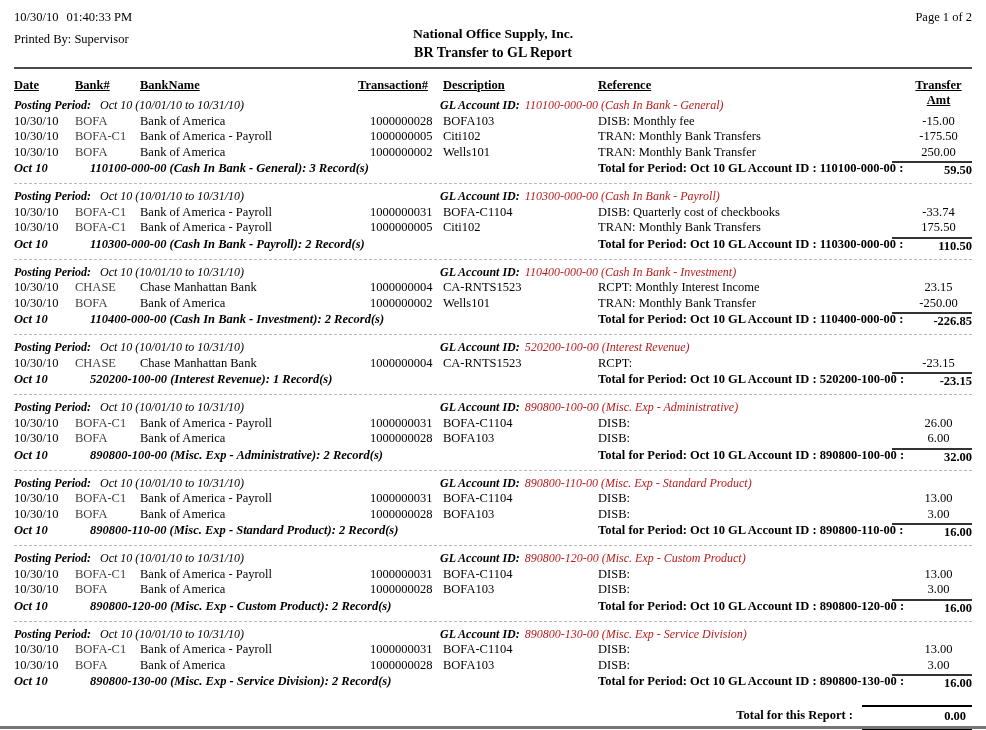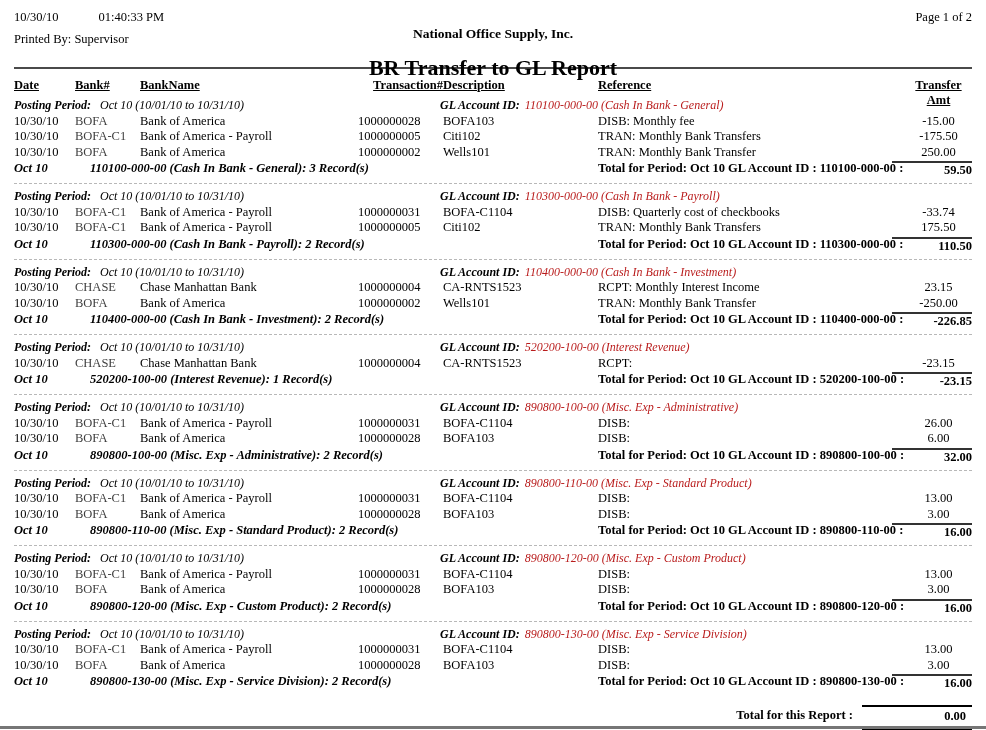--- a/index.html
+++ b/index.html
@@ -7,38 +7,38 @@
   body {
     width:986px; height:730px; position:relative; overflow:hidden;
     font-family:"Liberation Serif", serif; color:#000;
   }
   .page { position:absolute; inset:0; padding:10px 14px 0 14px; }
 
   
   .hdr { position:relative; display:flex; justify-content:space-between; height:48px; }
   .hdr-left { font-size:12.5px; }
   .hdr-line1 { margin-bottom:7px; }
-  .hdr-line1 .time { margin-left:40px;text-align:right; }
+  .hdr-line1 .time { margin-left:8px;text-align:right; }
   .hdr-center { position:absolute; left:0; right:0; top:16px; text-align:center; }
   .company { font-size:13.5px; font-weight:bold; }
-  .rtitle  { font-size:22px; font-weight:bold; margin-top:13px; }
+  .rtitle  { font-size:14px; font-weight:bold; margin-top:3px; }
   .hdr-right { font-size:12.5px; }
   .rule { margin-top:9px; border-top:2px solid #4a4a4a; }
 
   
   .grid {
     display:grid;
     grid-template-columns:61px 65px 218px 85px 155px 307px 1fr;
     font-size:12.5px; height:15.5px; line-height:15px;
   }
   .colhead { margin-top:9px; font-weight:bold; height:17px; }
   .colhead span { text-decoration:underline; }
   .h-amt, .c-amt { text-align:center; }
-  .c-trans { text-align:left; padding-right:28px; }
-  .colhead .h-trans { text-align:right; padding-right:0; }
+  .c-trans { text-align:left; padding-right:28px;margin-left:12px; }
+  .colhead .h-trans { text-align:left; padding-right:0; }
   .c-bank { color:#404040; }
 
   
   .section { padding-top:3px; }
   .section + .section { margin-top:5px; border-top:1px dashed #b8b8b8; padding-top:5px; }
 
   .posting-row { position:relative; height:15.5px; line-height:15px; font-size:12px;font-style:italic; }
   .pp-label { font-weight:bold; }
   .pp-value { position:absolute; left:86px; }
   .gl-part  { position:absolute; left:426px; white-space:nowrap; }

